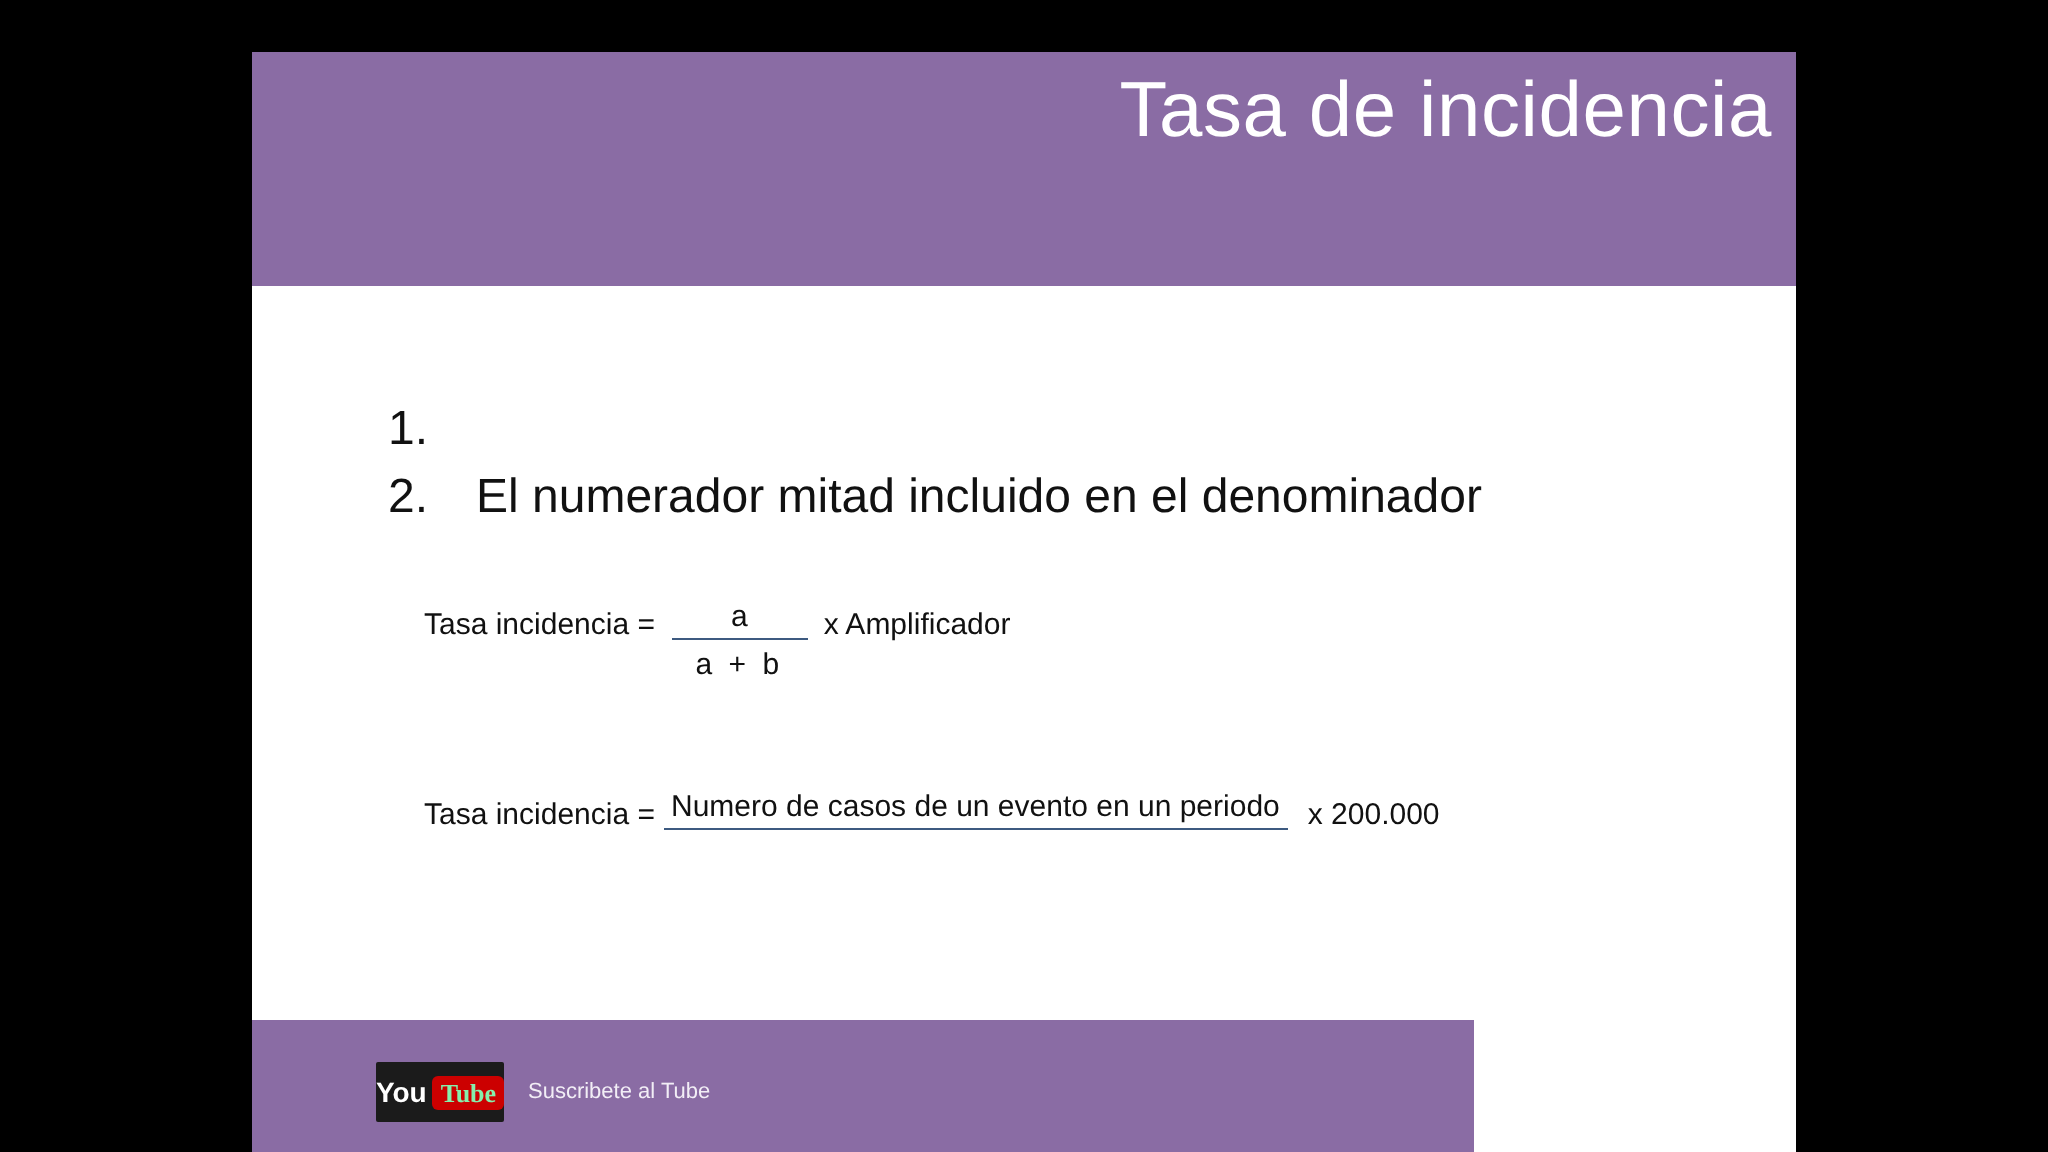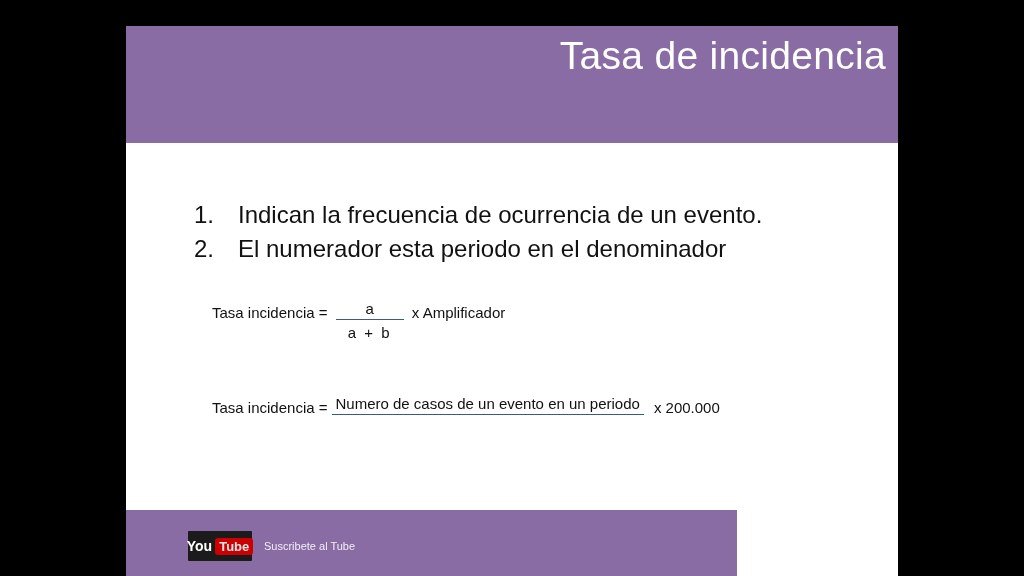--- a/index.html
+++ b/index.html
@@ -175,27 +175,27 @@
   }
   .yt-you {
     color: #ffffff;
     font-size: 14px;
     font-weight: bold;
     line-height: 1;
     font-family: "Liberation Sans", sans-serif;
   }
   .yt-tube {
     background: #cc0000;
-    color: #e5e5e5;
+    color: #86efac;
     font-size: 13px;
     font-weight: bold;
     padding: 2px 4px;
     border-radius: 3px;
     line-height: 1;
-    font-family: Liberation Sans, sans-serif;
+    font-family: Liberation Serif, serif;
   }
   .yt-caption {
     margin-left: 12px;
     font-size: 11px;
     color: #f2eef6;
     white-space: nowrap;
   }
 </style>
 </head>
 <body>
@@ -205,25 +205,24 @@
 
     <div class="header-band">
       <div class="header-title">Tasa de incidencia</div>
     </div>
 
     <div class="body-area">
 
       <div class="bullet-list">
         <div class="bullet-row">
           <span class="bullet-num">1.</span>
-          <span class="bullet-text">Indican la frecuencia de ocurrencia de un evento.</span>
         </div>
         <div class="bullet-row">
           <span class="bullet-num">2.</span>
-          <span class="bullet-text">El numerador esta periodo en el denominador</span>
+          <span class="bullet-text">El numerador mitad incluido en el denominador</span>
         </div>
       </div>
 
       <div class="formula1">
         <span class="lbl">Tasa incidencia =</span>
         <span class="frac">
           <span class="num">a</span>
           <span class="den">a  +  b</span>
         </span>
         <span class="mult">x Amplificador</span>

